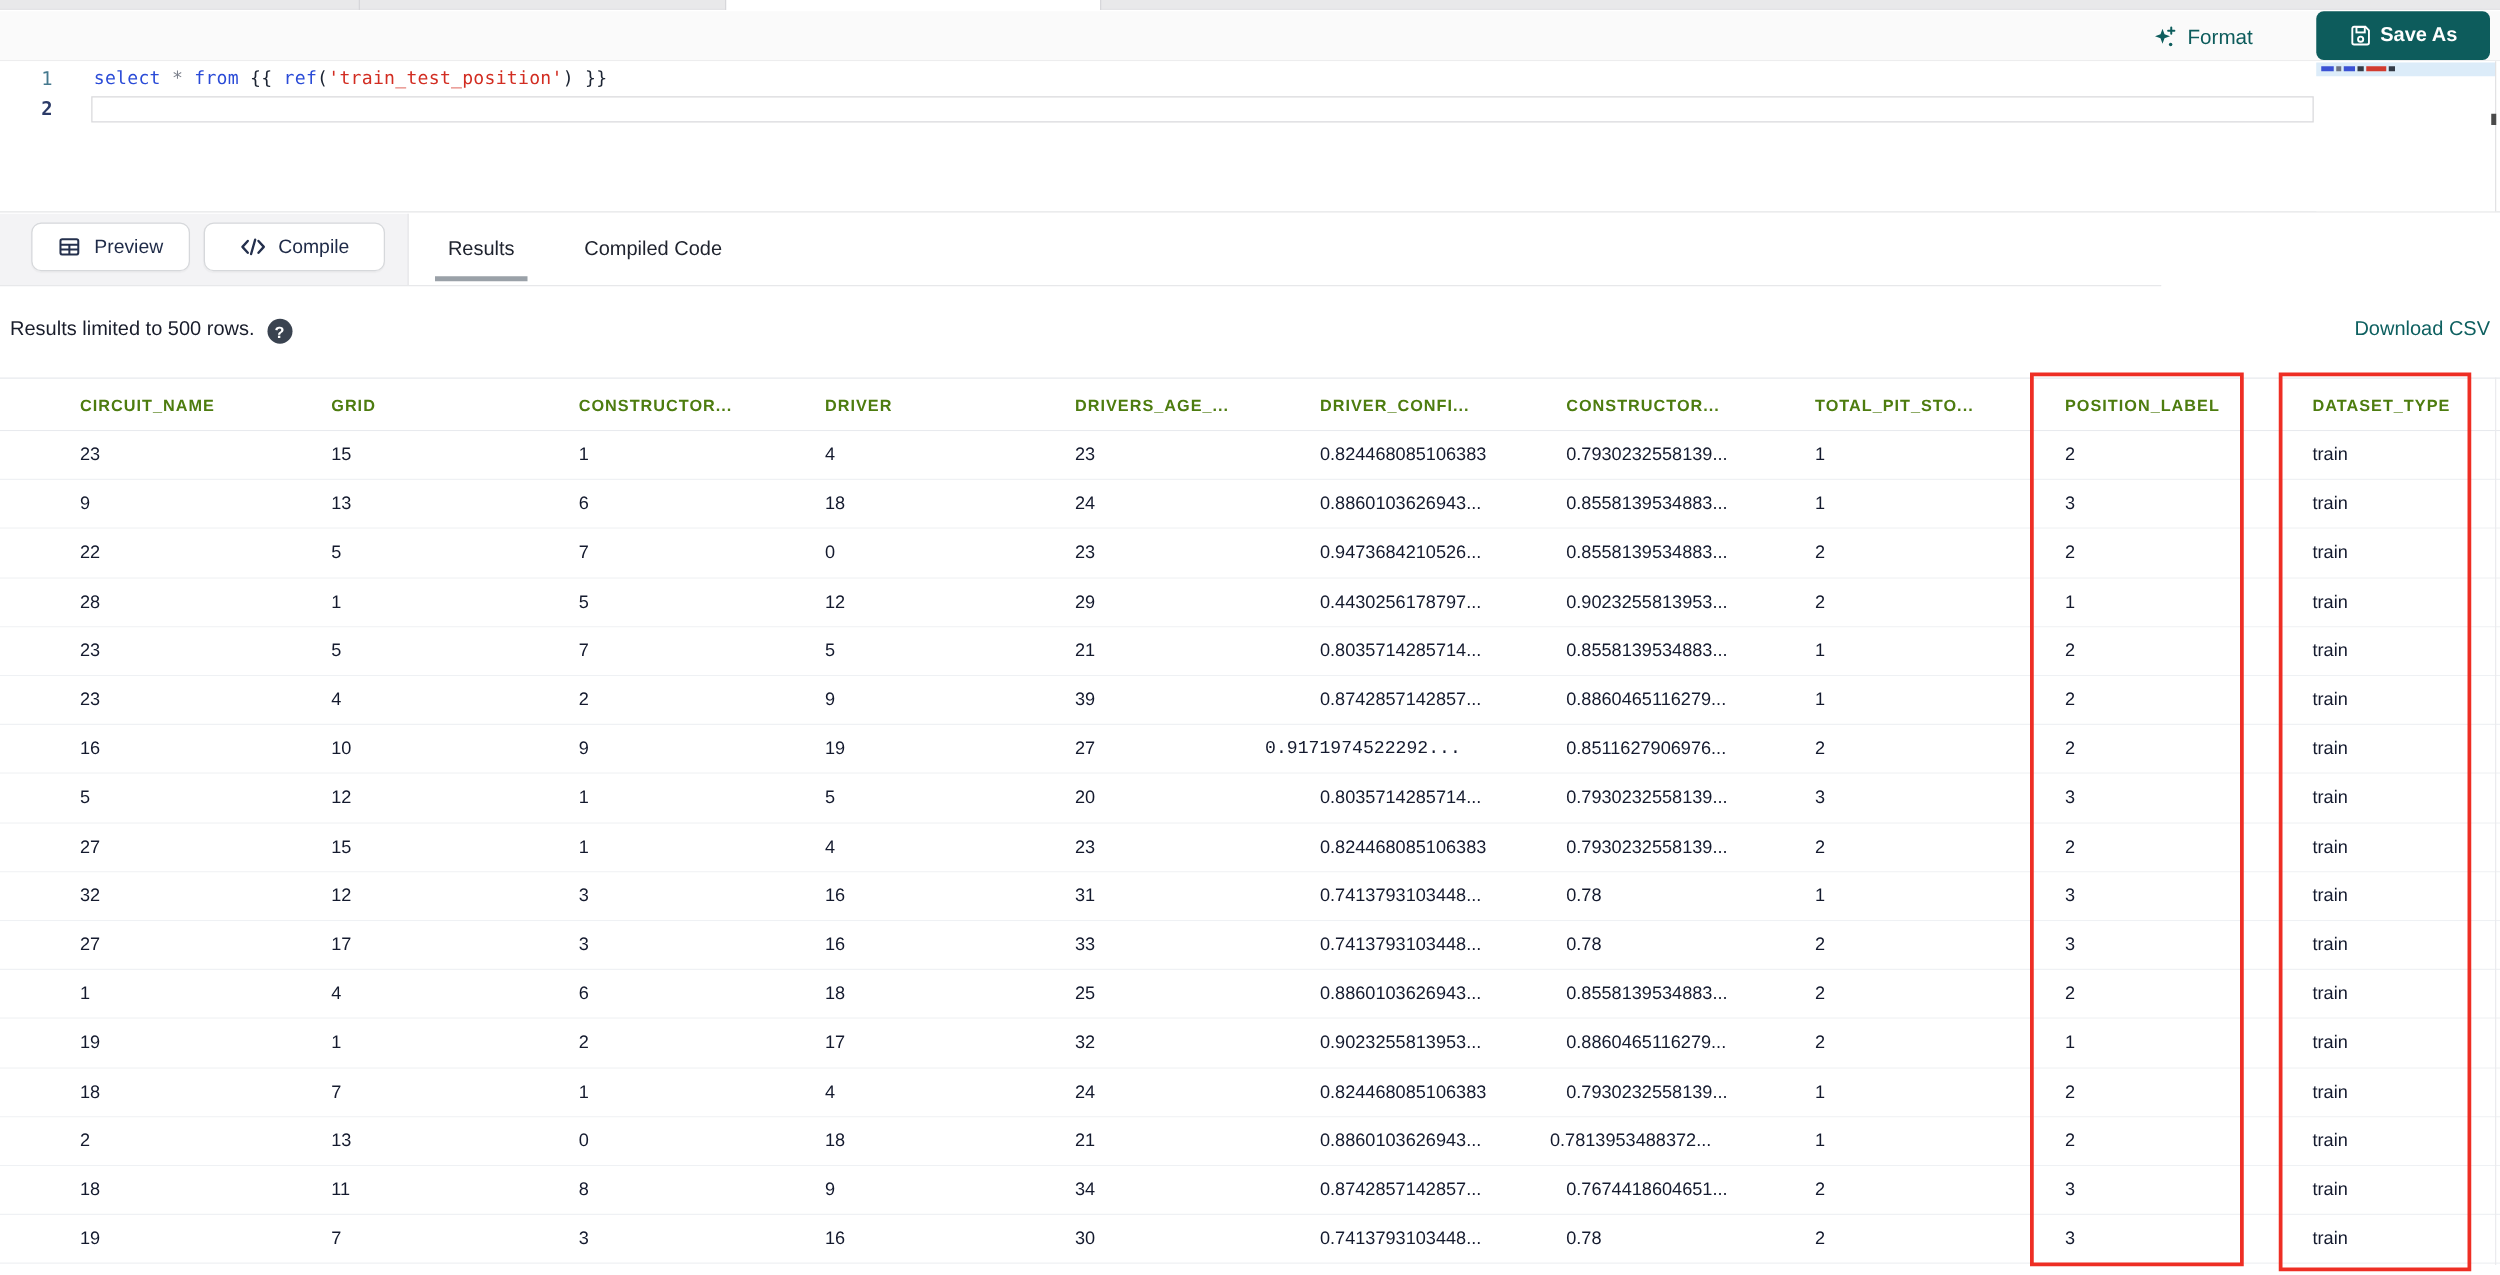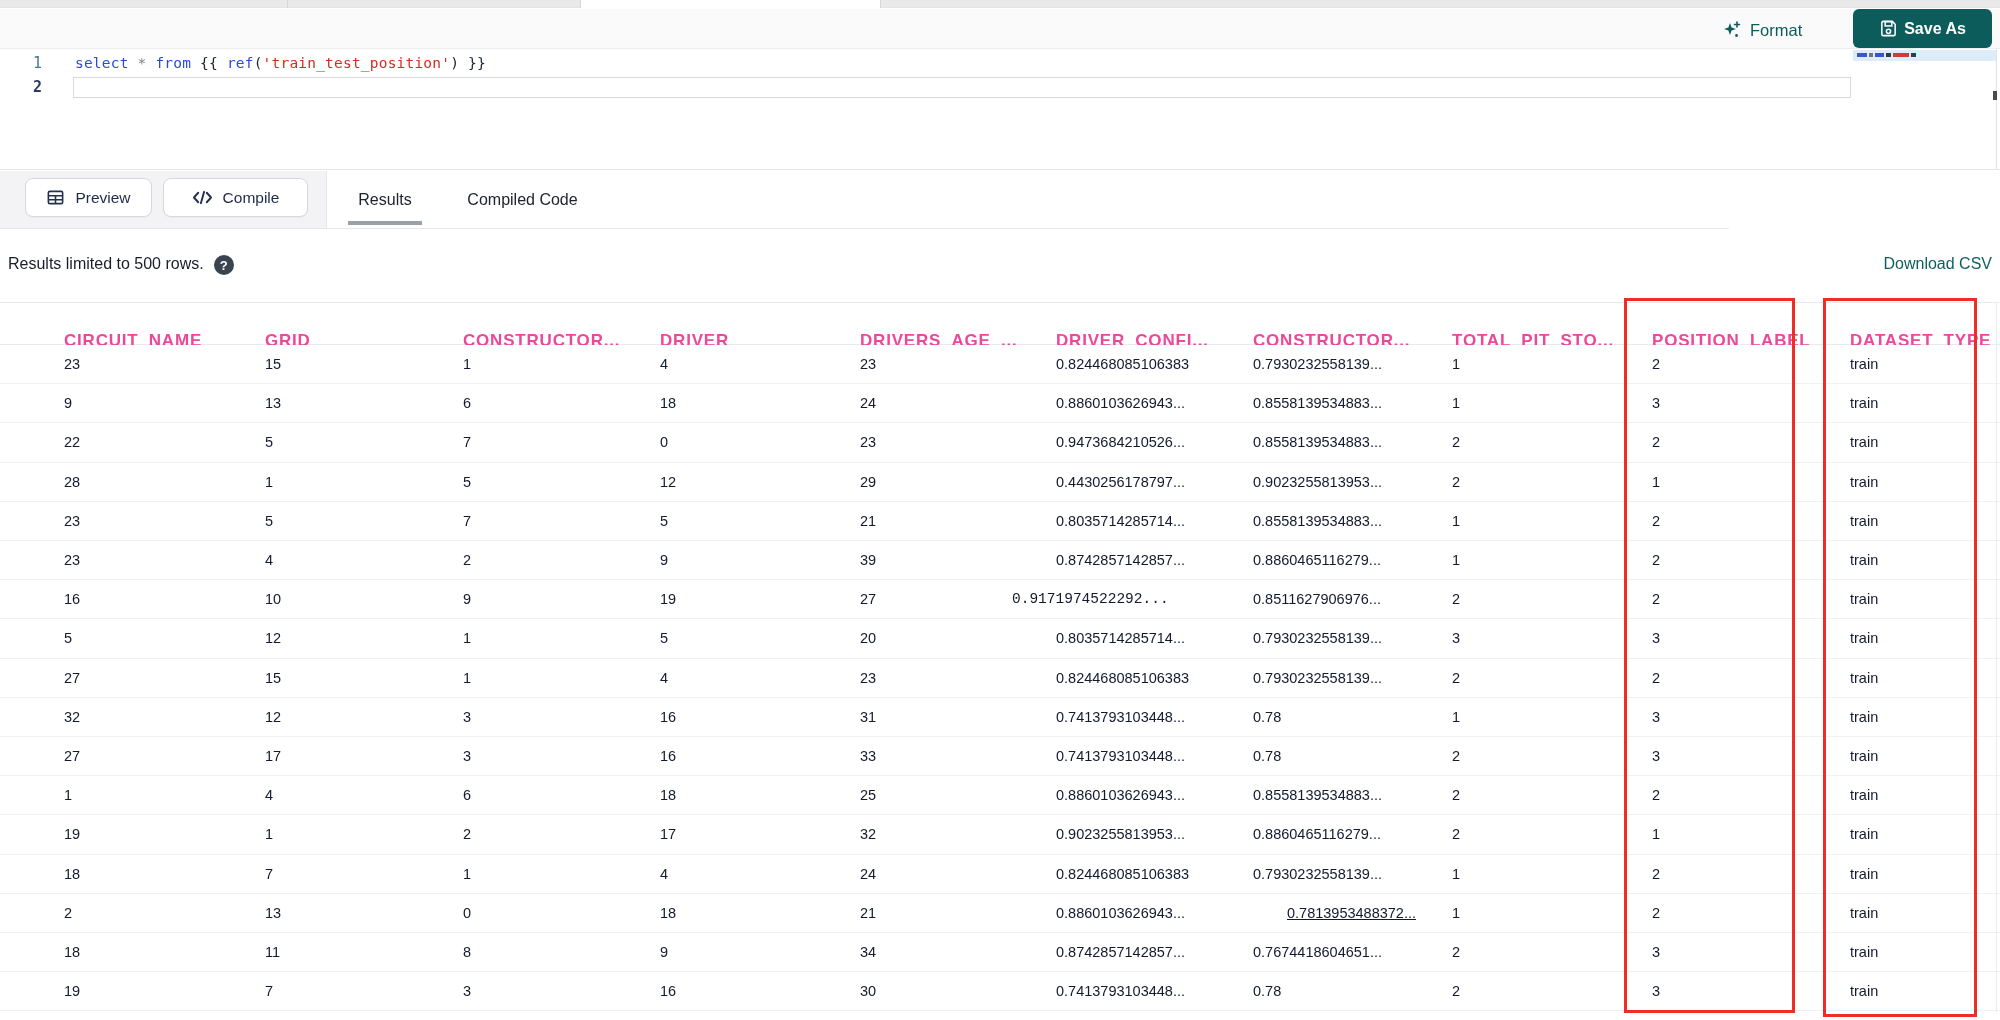--- a/index.html
+++ b/index.html
@@ -60,22 +60,22 @@
   .tab.active .underline { display:block; }
 
   
   #results-msg { left:8px; top:255px; font-size:16px; color:#191d2b; display:flex; gap:10px; }
   #help-icon { width:20px; height:20px; border-radius:50%; background:#3a4350; color:#fff; font-size:13px;
                font-weight:bold; display:inline-flex; align-items:center; justify-content:center; }
   #download-csv { top:255px; left:1877px; width:115px; font-size:16px; color:#0e6060; cursor:pointer; text-align:right; }
 
   
   #grid-header { left:0; top:302px; width:2000px; height:43px; border-top:1px solid #e8eaee; border-bottom:1px solid #e8eaee; }
-  .hcell { position:absolute; top:16px; height:43px; line-height:43px; font-size:17px; font-weight:700;
-           color:#ec4899; letter-spacing:.8px; white-space:nowrap; }
+  .hcell { position:absolute; top:0; height:43px; line-height:43px; font-size:13px; font-weight:700;
+           color:#4d7c0f; letter-spacing:.8px; white-space:nowrap; }
   #grid-body { left:0; top:345px; width:2000px; height:668px; }
   .grow { position:absolute; left:0; width:2000px; height:39.2px; border-bottom:1px solid #eff1f4; background:#fff; }
   .gcell { position:absolute; top:0; height:39.2px; line-height:39.2px; font-size:14.5px; color:#141a2e; white-space:nowrap; }
 
   
   .red-box { position:absolute; border:3px solid #ee2e24; background:transparent; pointer-events:none; z-index:5; }
   #red-box-position { left:1624px; top:298px; width:171px; height:715px; }
   #red-box-dataset  { left:1823px; top:298px; width:154px; height:719px; }
 
   #table-right-edge { left:1996px; top:302px; width:1px; height:710px; background:#ebebee; }
@@ -356,21 +356,21 @@
         <div class="gcell" style="left: 1652px;">2</div>
         <div class="gcell" style="left: 1850px;">train</div>
       </div>
       <div class="grow" style="top: 548.8px;">
         <div class="gcell" style="left: 64px;">2</div>
         <div class="gcell" style="left: 265px;">13</div>
         <div class="gcell" style="left: 463px;">0</div>
         <div class="gcell" style="left: 660px;">18</div>
         <div class="gcell" style="left: 860px;">21</div>
         <div class="gcell" style="left: 1056px;">0.8860103626943...</div>
-        <div class="gcell" style="left: 1287px; text-decoration: underline;">0.7813953488372...</div>
+        <div class="gcell" style="left: 1240px;">0.7813953488372...</div>
         <div class="gcell" style="left: 1452px;">1</div>
         <div class="gcell" style="left: 1652px;">2</div>
         <div class="gcell" style="left: 1850px;">train</div>
       </div>
       <div class="grow" style="top: 588px;">
         <div class="gcell" style="left: 64px;">18</div>
         <div class="gcell" style="left: 265px;">11</div>
         <div class="gcell" style="left: 463px;">8</div>
         <div class="gcell" style="left: 660px;">9</div>
         <div class="gcell" style="left: 860px;">34</div>

